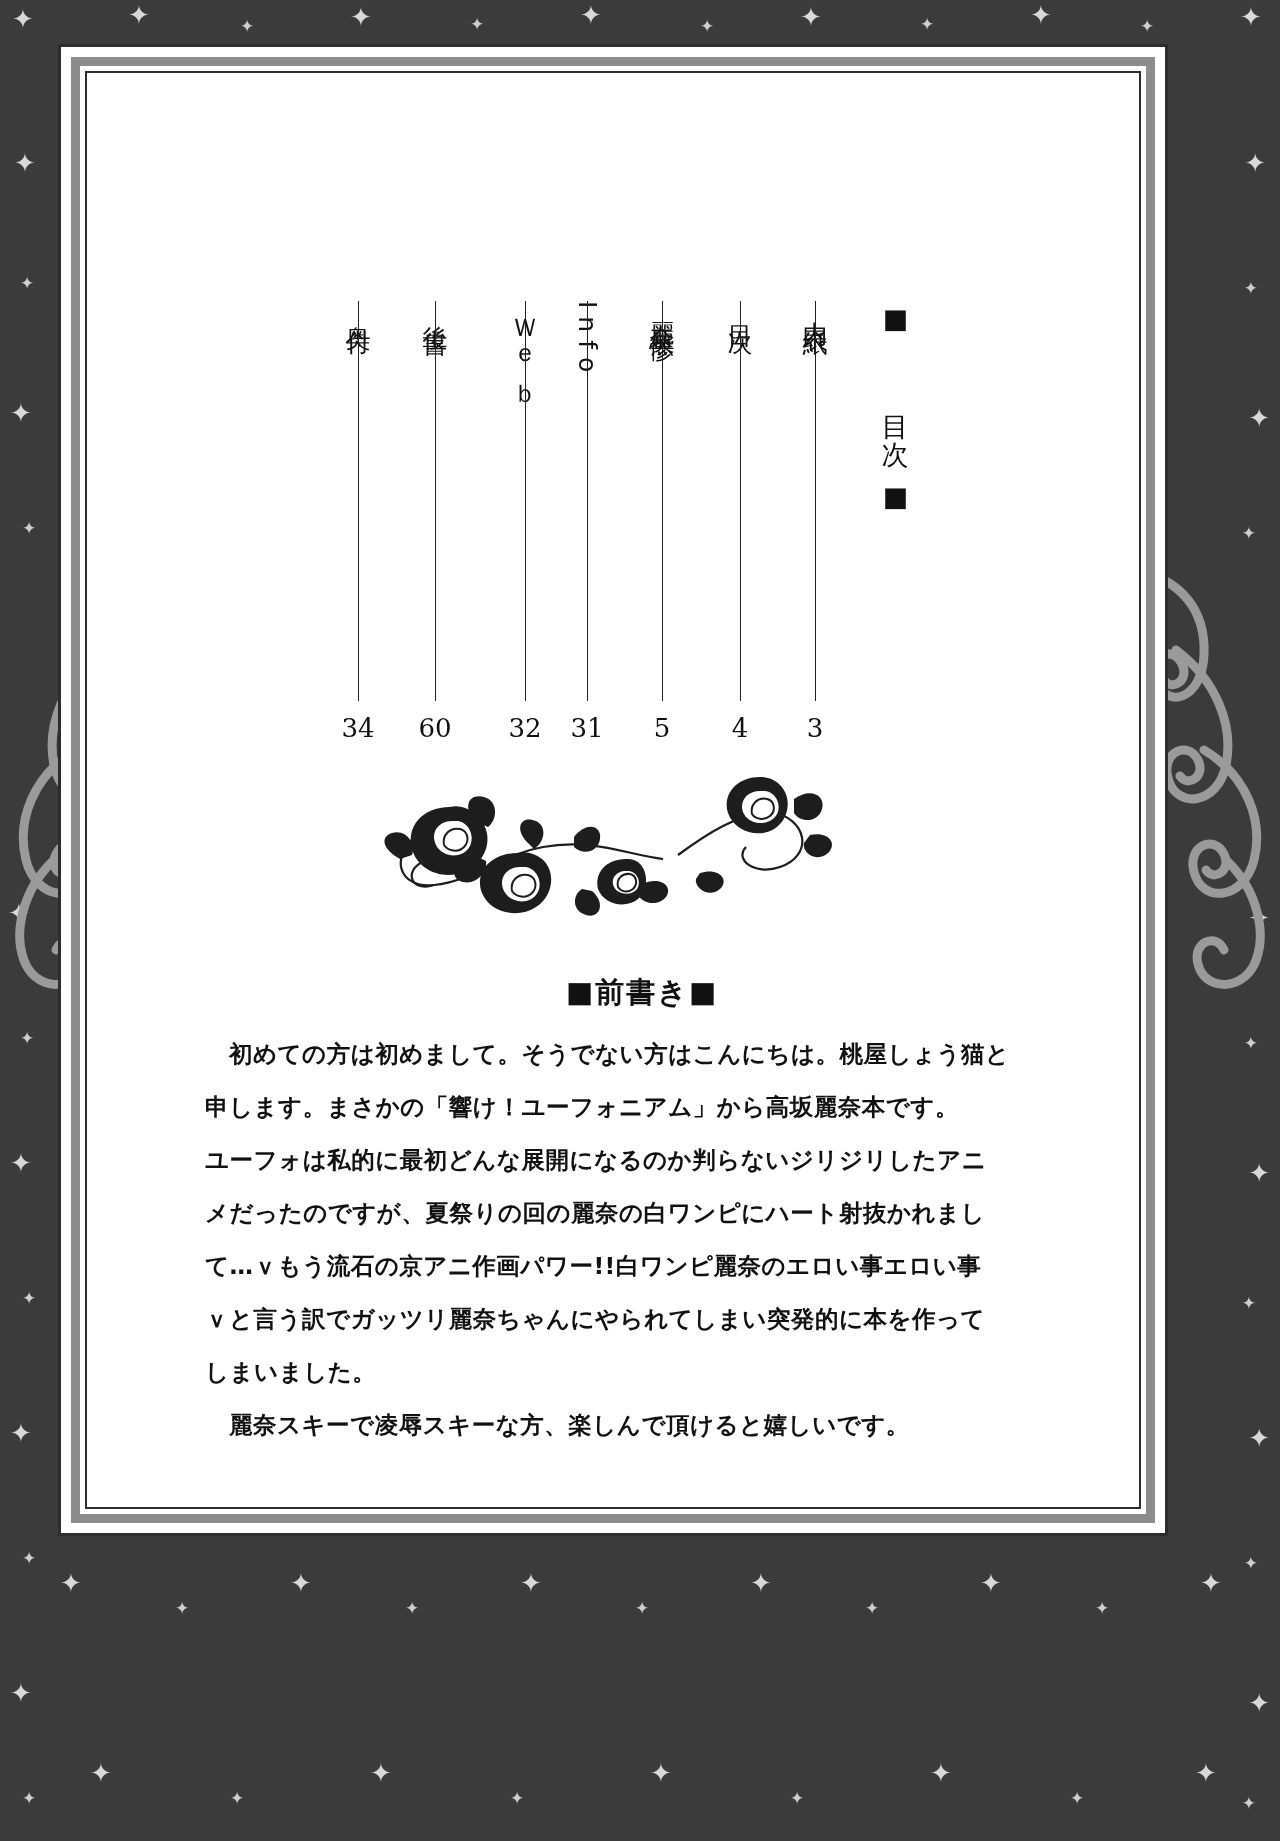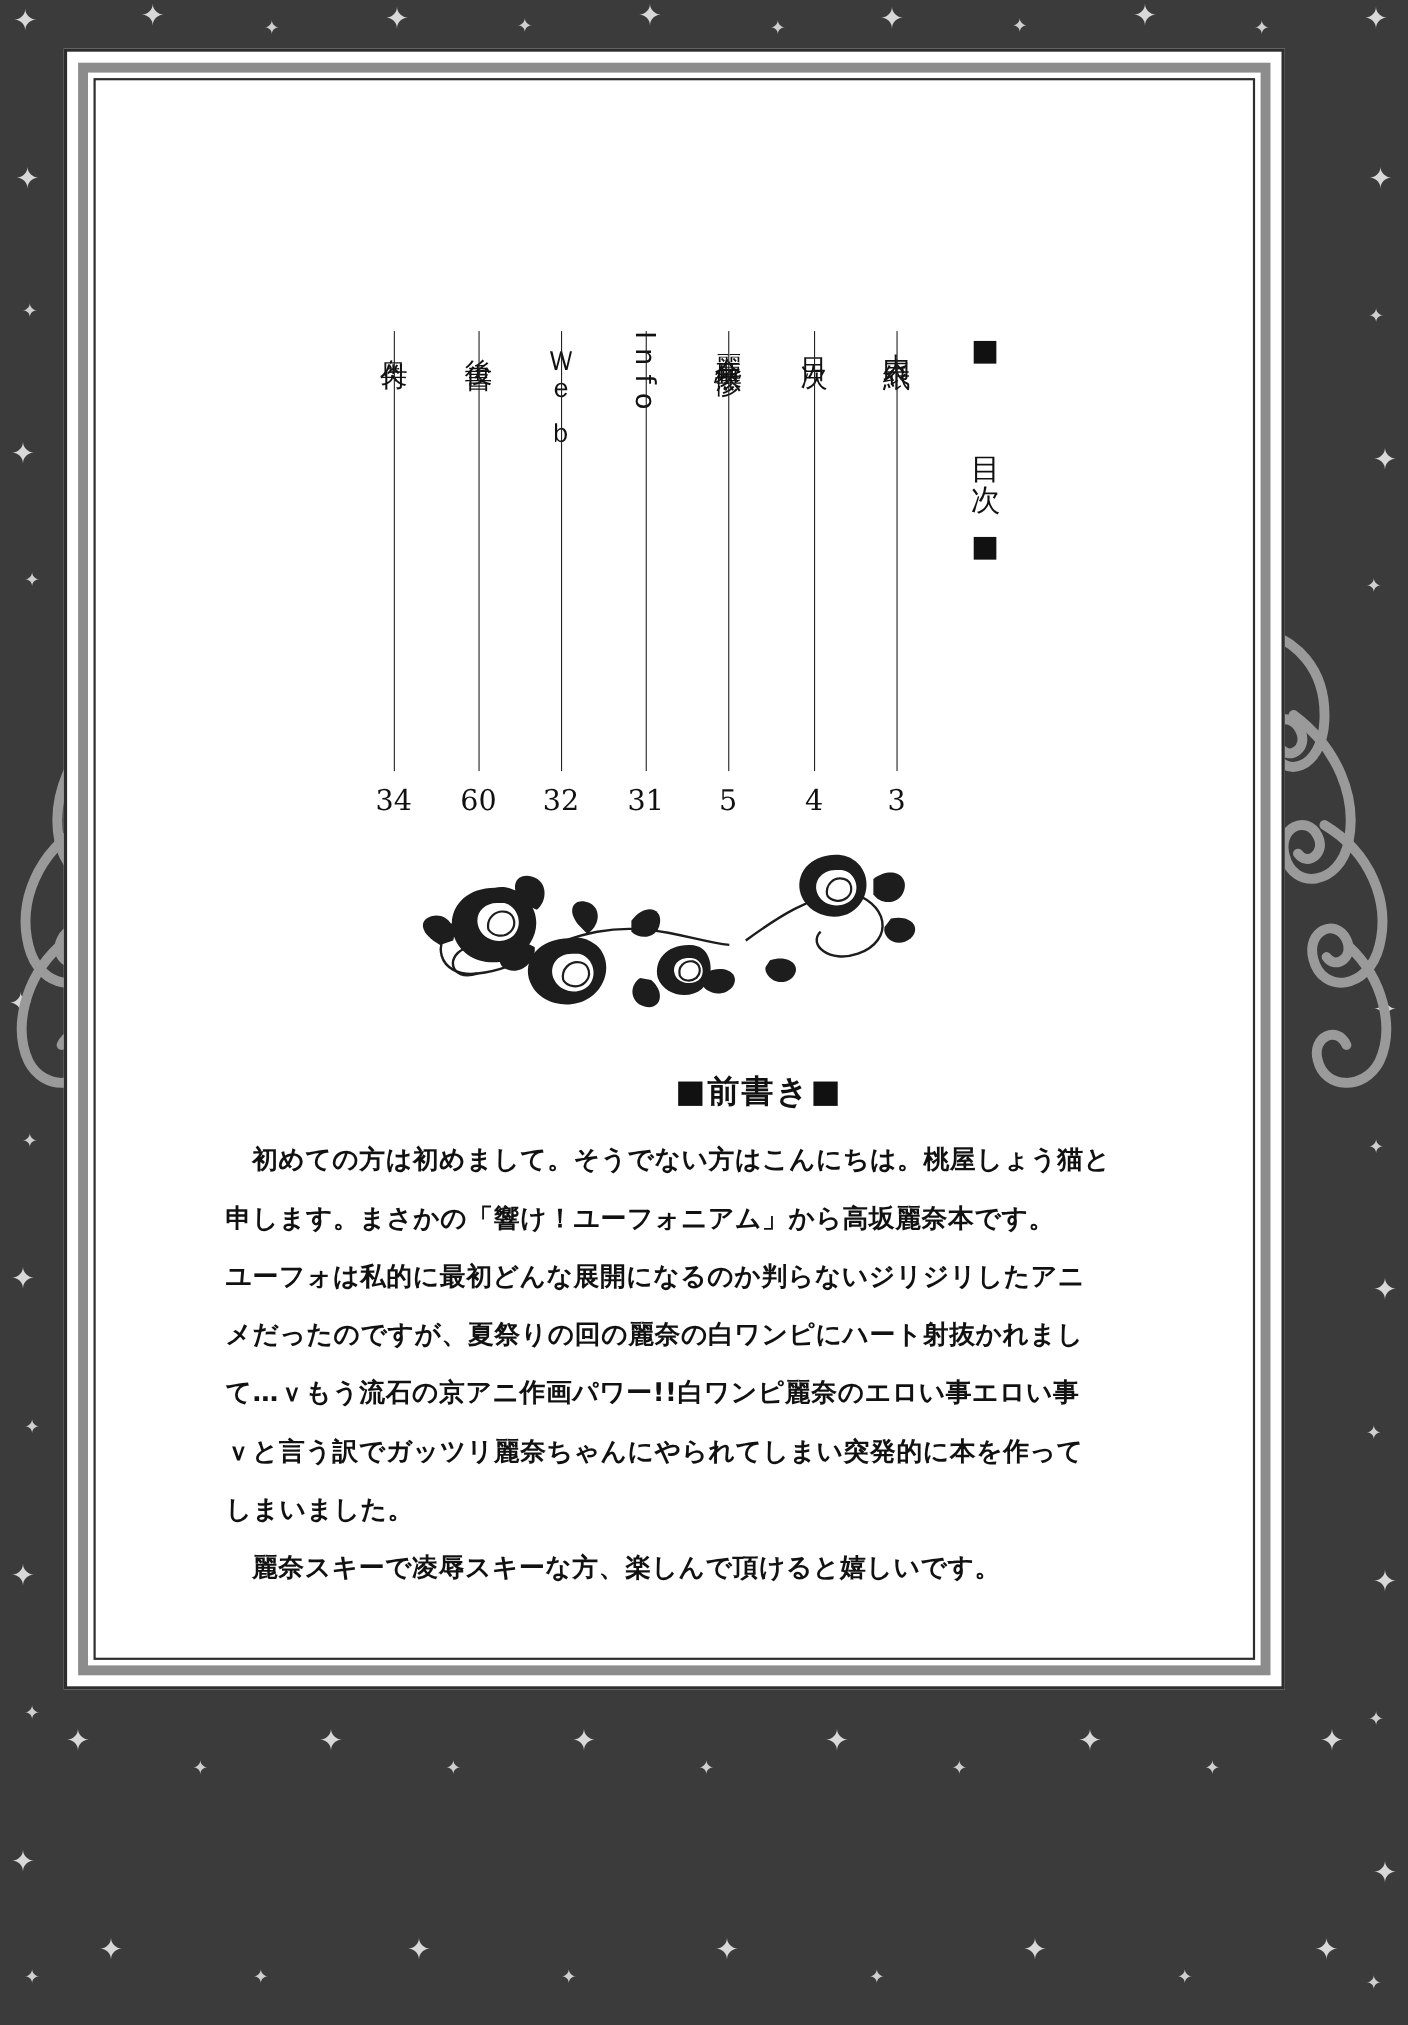--- a/index.html
+++ b/index.html
@@ -137,21 +137,20 @@
   .preface-head {
     position: absolute;
     left: 0;
     top: 900px;
     width: 1110px;
     text-align: center;
     font-size: 29px;
     letter-spacing: 2px;
     color: #111;
     font-weight: bold;
-    margin-left: 48px;
   }
   .preface-body {
     position: absolute;
     left: 118px;
     top: 955px;
     width: 880px;
     font-size: 23.5px;
     line-height: 53px;
     color: #111;
     letter-spacing: 0.5px;
@@ -286,21 +285,21 @@
           <span class="toc-rule" style="height:400px;"></span>
           <span class="toc-page" style="top:412px;">5</span>
         </div>
 
         <div class="toc-col" style="left:477px;">
           <span class="toc-label" style="letter-spacing:8px;">Info</span>
           <span class="toc-rule" style="height:400px;"></span>
           <span class="toc-page" style="top:412px;">31</span>
         </div>
 
-        <div class="toc-col" style="left:400px;">
+        <div class="toc-col" style="left:415px;">
           <span class="toc-label" style="letter-spacing:8px;">Ｗｅｂ</span>
           <span class="toc-rule" style="height:400px;"></span>
           <span class="toc-page" style="top:412px;">32</span>
         </div>
 
         <div class="toc-col" style="left:325px;">
           <span class="toc-label">後書</span>
           <span class="toc-rule" style="height:400px;"></span>
           <span class="toc-page" style="top:412px;">60</span>
         </div>

